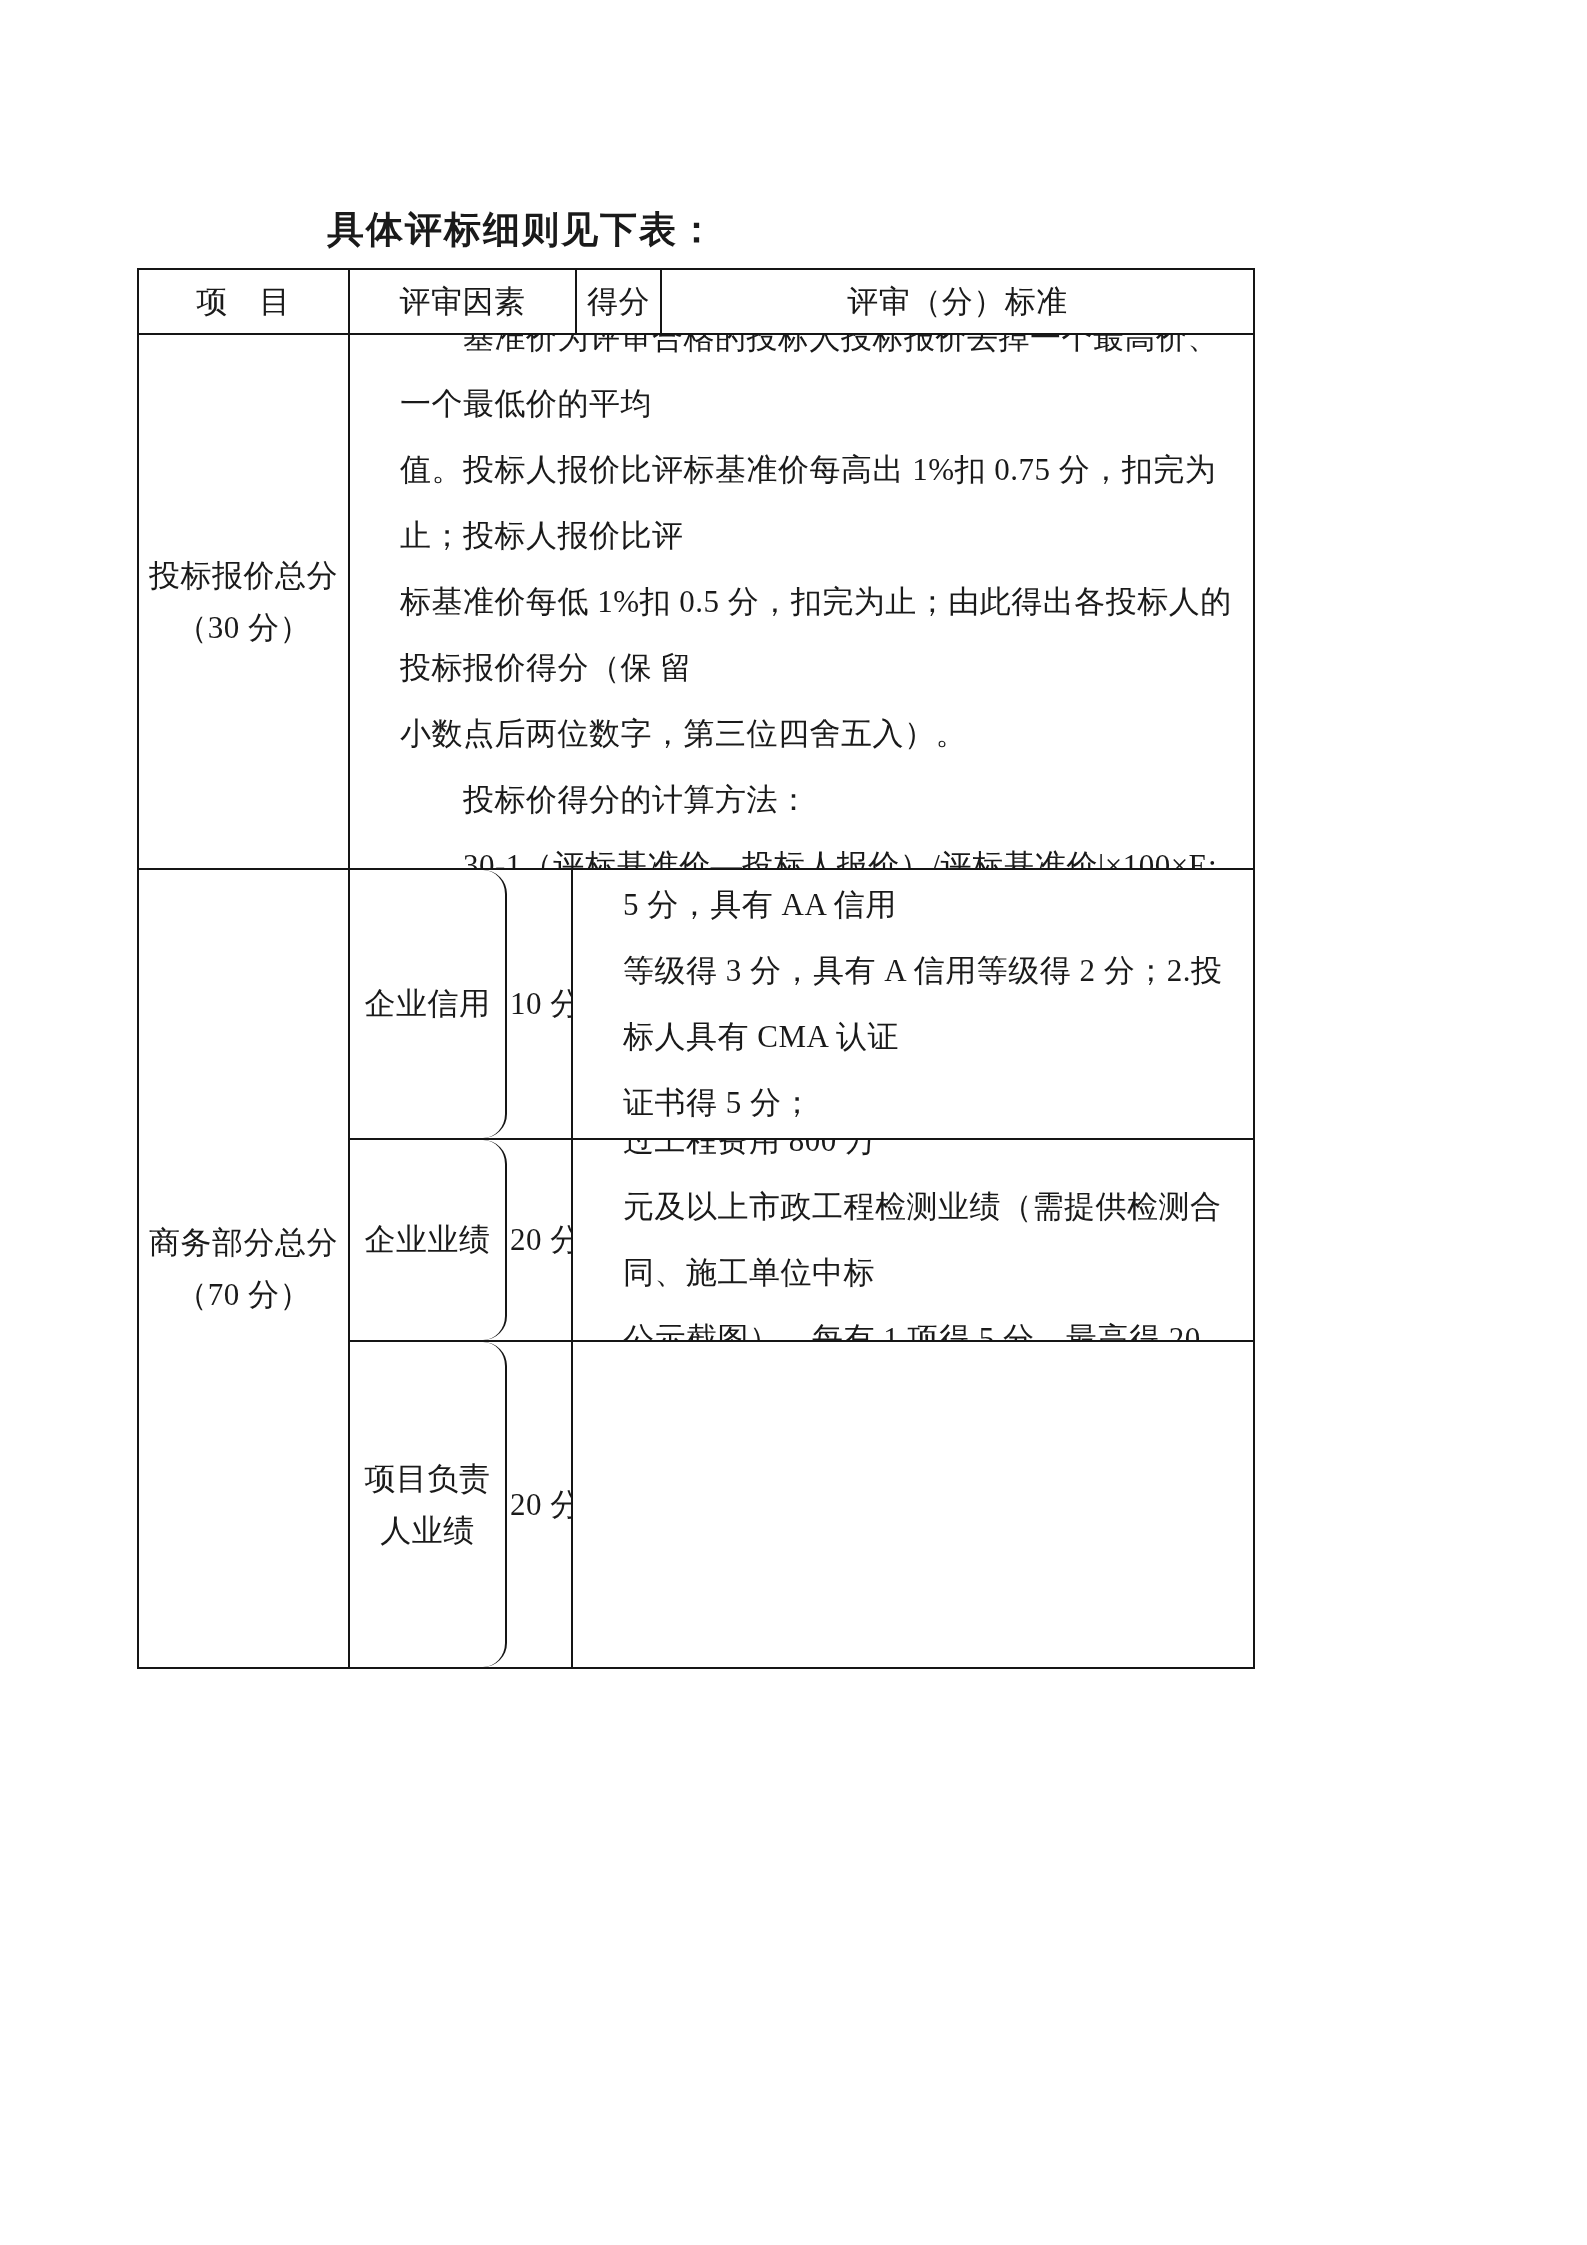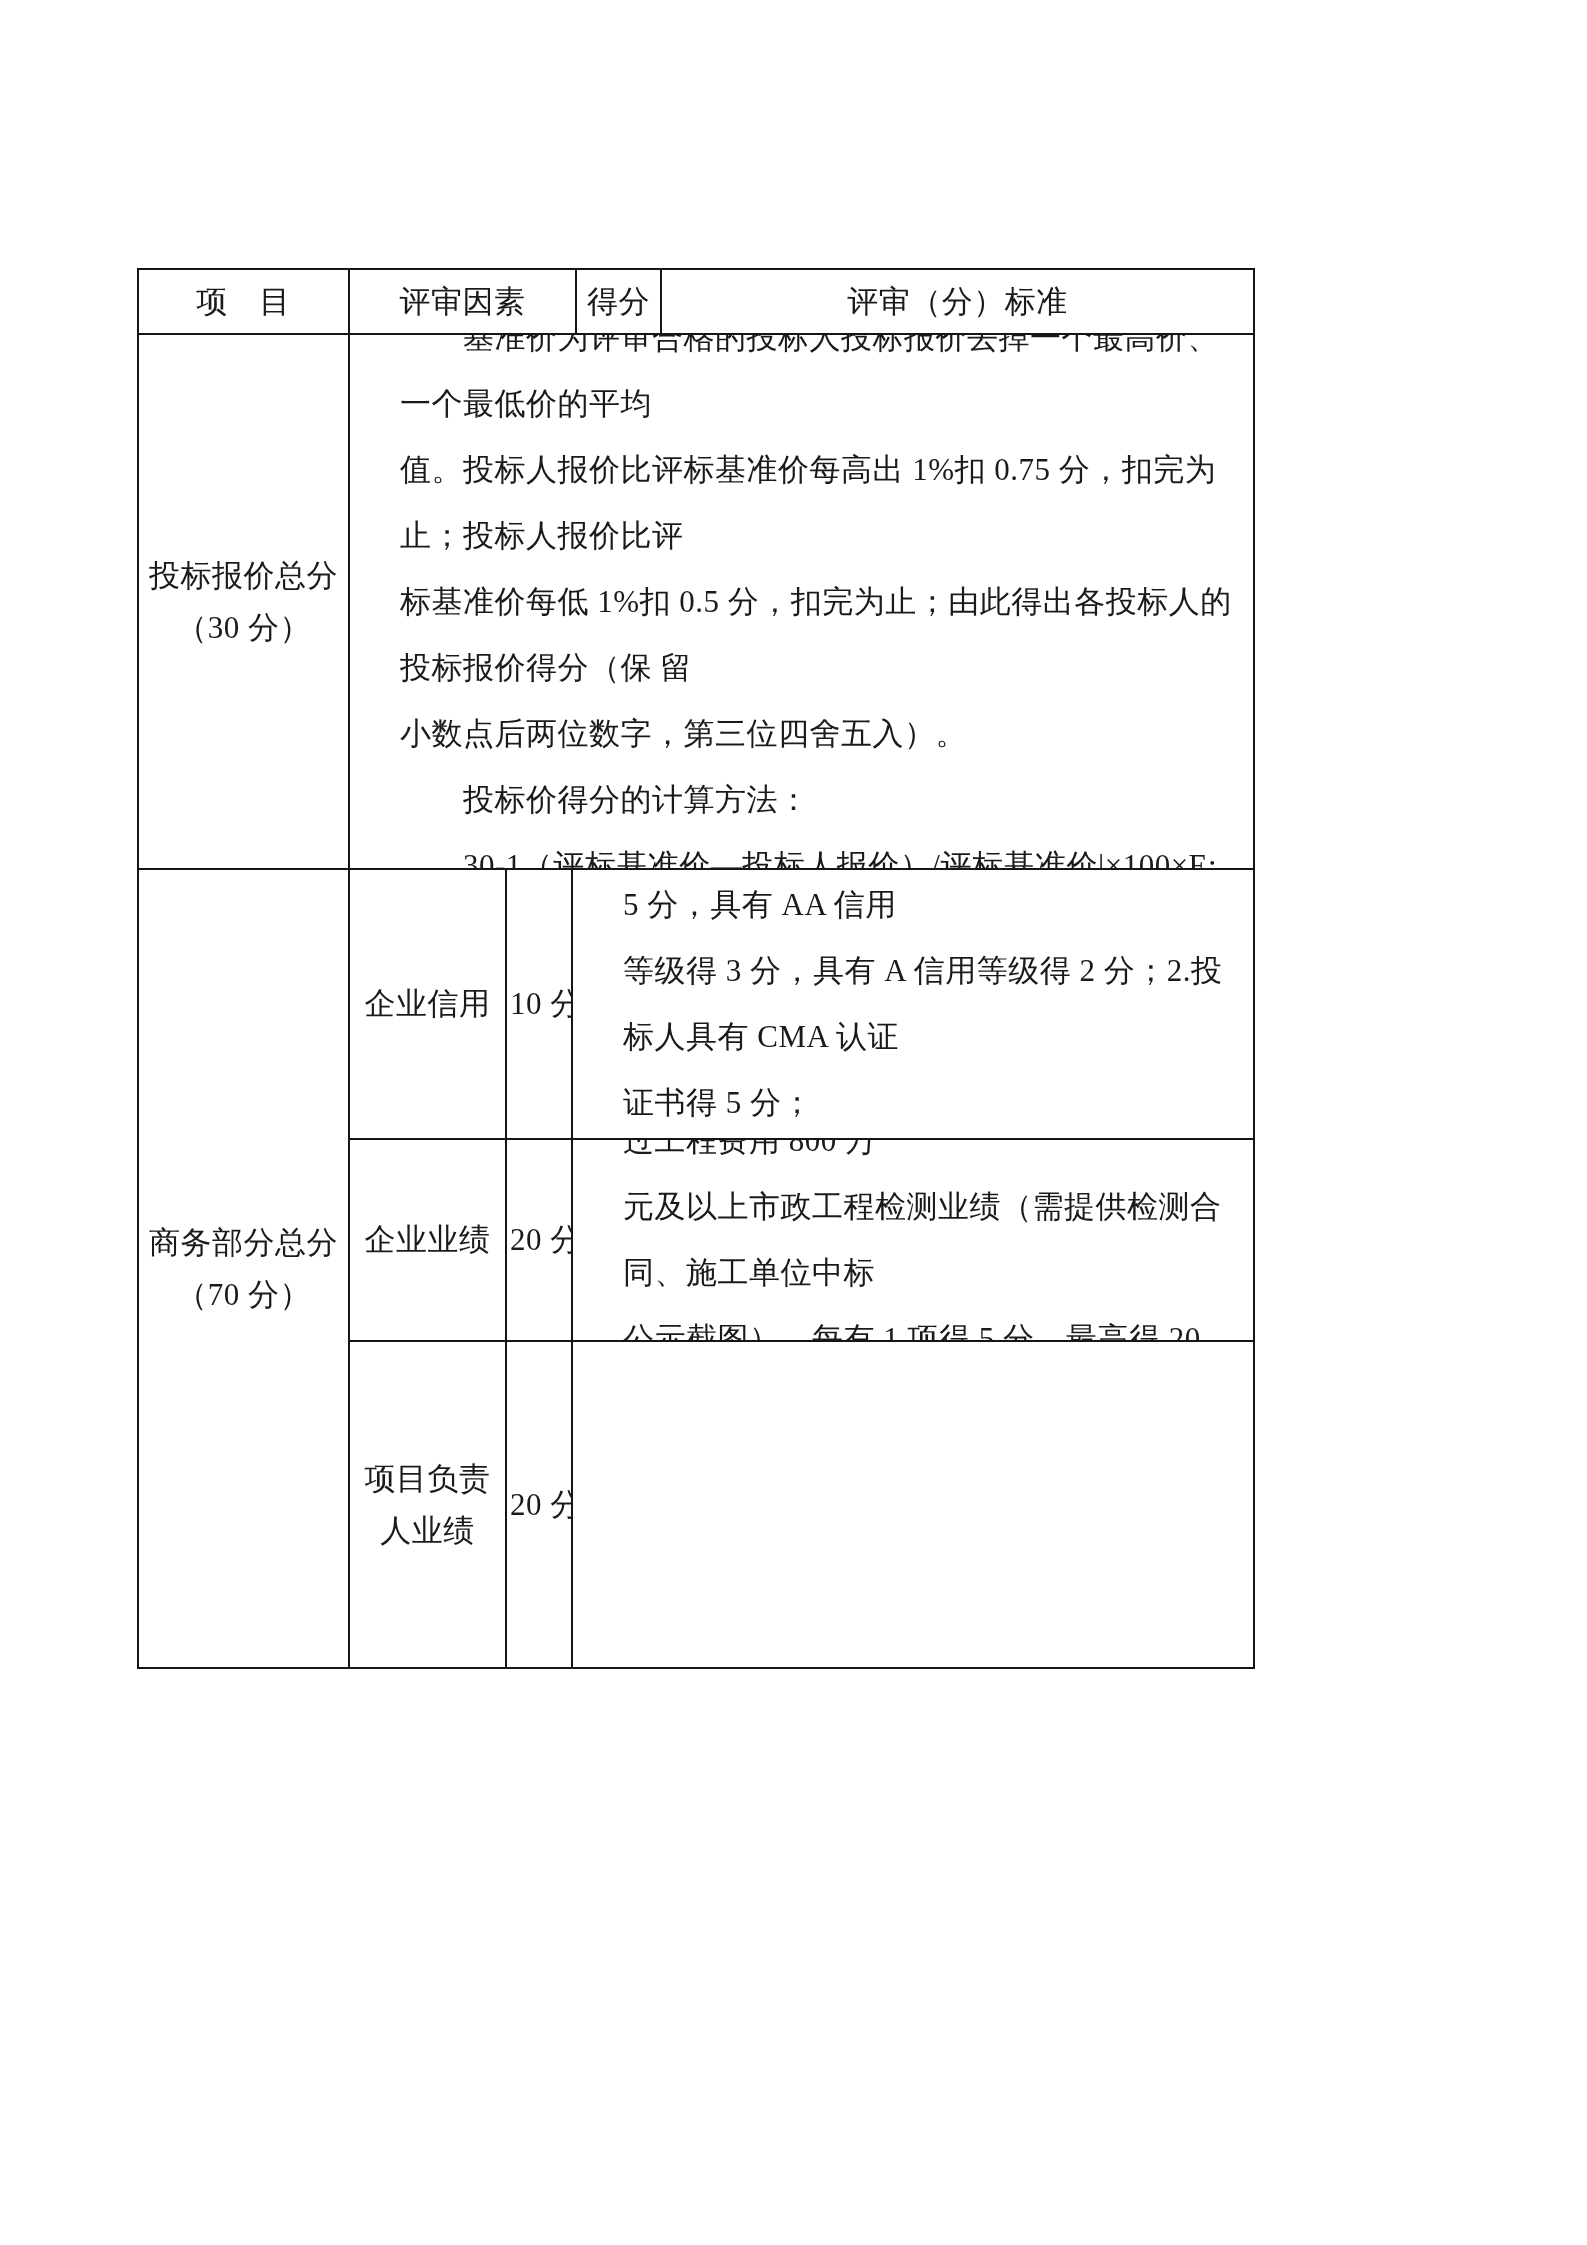--- a/index.html
+++ b/index.html
@@ -53,21 +53,21 @@
 
   
   .row-price{height:535px;}
 
   
   .row-biz{flex:1;}
   .biz-rows{flex:1;display:flex;flex-direction:column;box-sizing:border-box;}
   .sub-row-0{height:270px;}
   .sub-row-1{height:202px;}
   .sub-row-2{flex:1;}
-  .w-factor{width:157px;}
+  .w-factor{width:157px;border-radius:24px;}
   .w-score{width:66px;}
 
   
   .item-cell{
     display:flex;flex-direction:column;align-items:center;justify-content:center;
     text-align:center;line-height:52px;white-space:pre-line;
   }
   .factor-cell{
     display:flex;flex-direction:column;align-items:center;justify-content:center;
     text-align:center;line-height:52px;white-space:pre-line;
@@ -85,20 +85,21 @@
     white-space:pre-wrap;
     line-height:66px;
   }
   .std-tight .txt{line-height:64px;}
 </style>
 </head>
 <body>
 
 <div class="page">
 
+  <div class="doc-title">具体评标细则见下表：</div>
 
   <div class="score-table">
 
     <div class="trow row-header bb">
       <div class="cell hcell w-item br">项　目</div>
       <div class="cell hcell w-factor-h br">评审因素</div>
       <div class="cell hcell w-score-h br">得分</div>
       <div class="cell hcell w-flex">评审（分）标准</div>
     </div>
 

